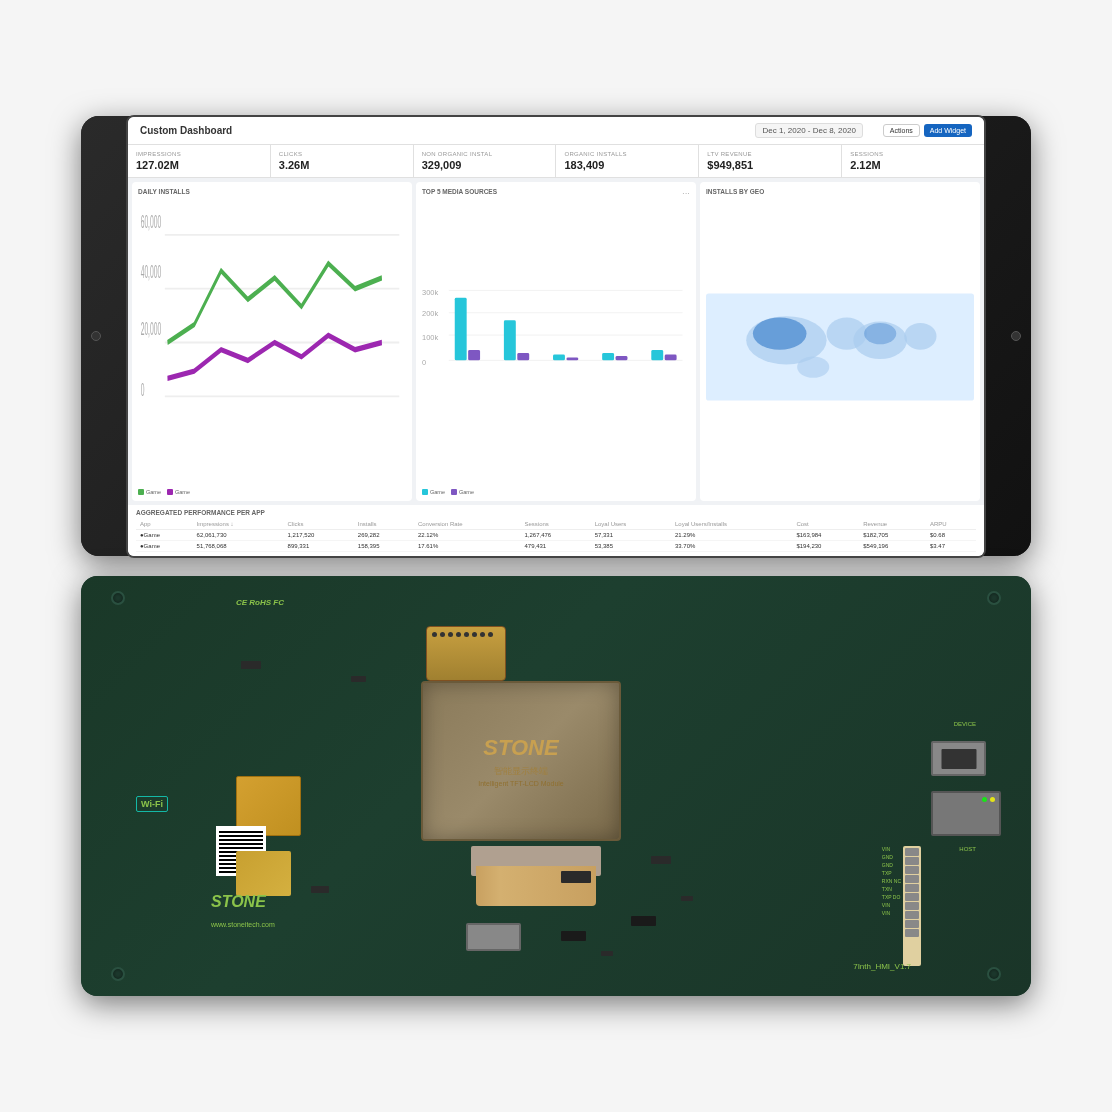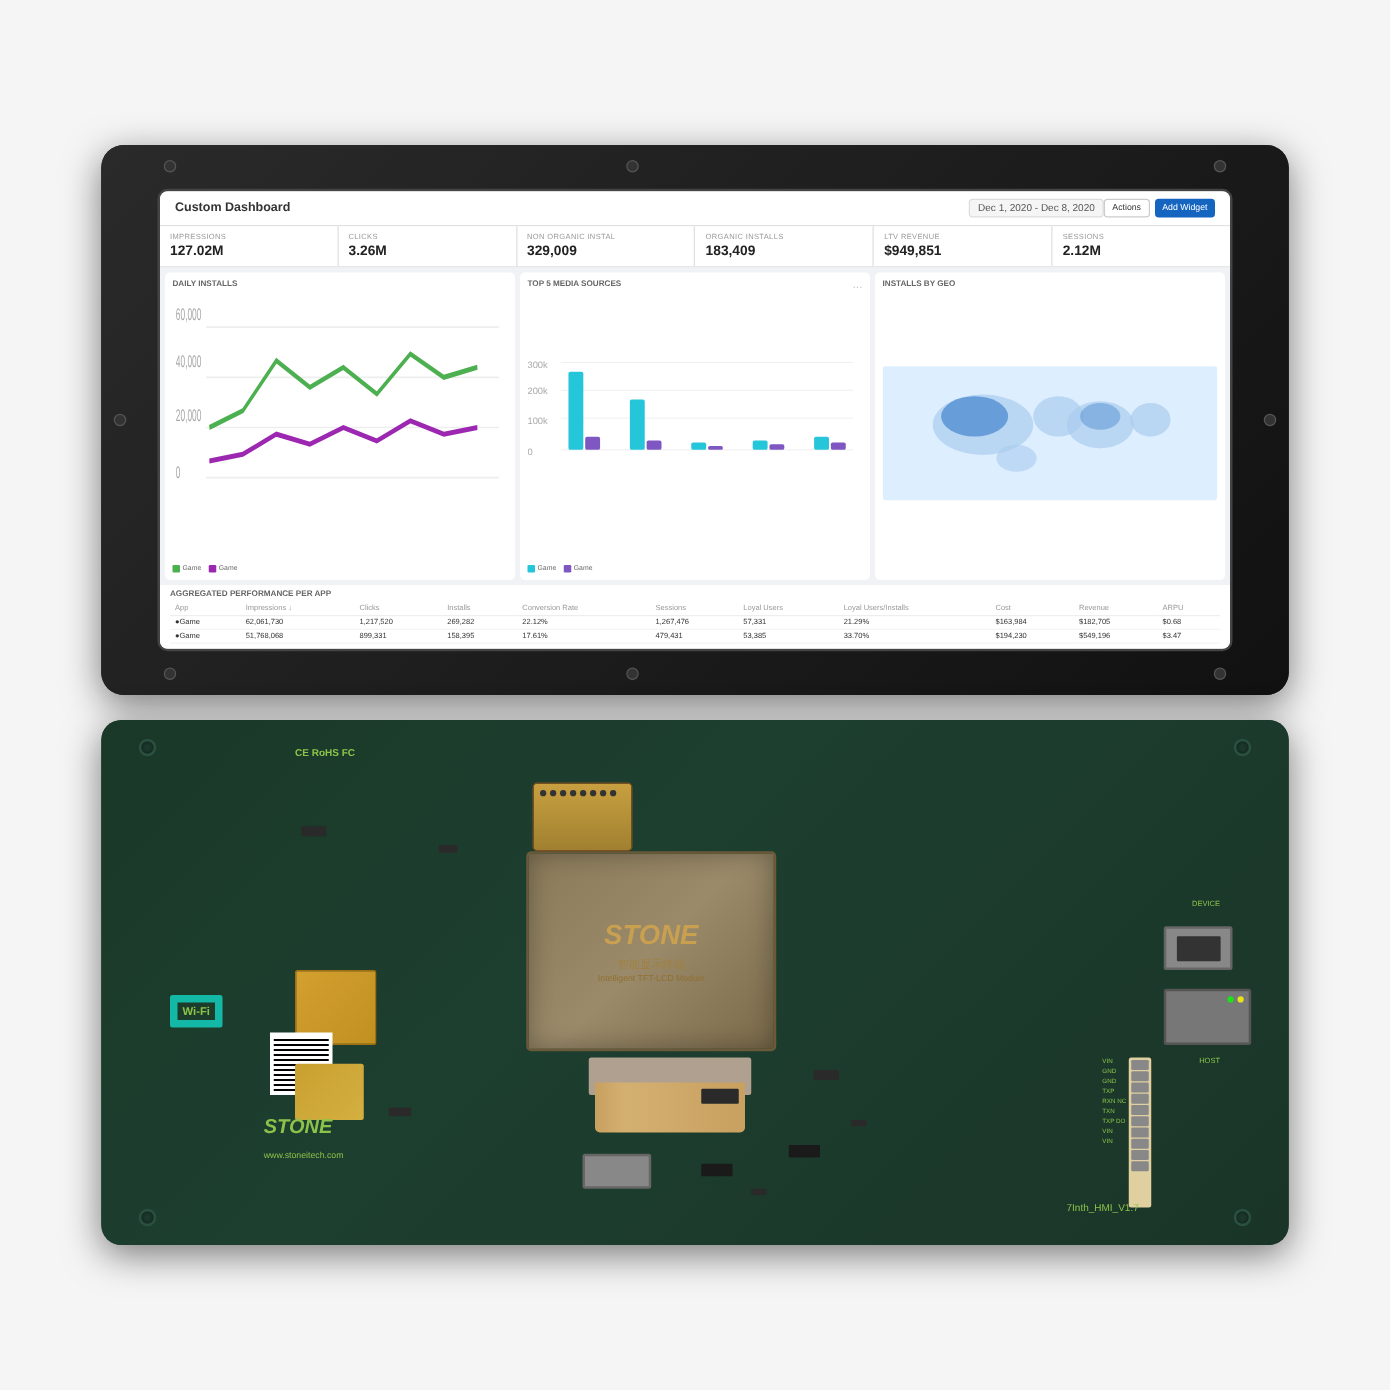--- a/index.html
+++ b/index.html
@@ -61,21 +61,21 @@
       height: 10px;
       border-radius: 50%;
       background: #333;
       border: 1px solid #555;
     }
 
     .screen-bezel {
       position: relative;
       z-index: 2;
       width: 860px;
-      height: 370px;
+      height: 443px;
       background: #000;
       border-radius: 8px;
       display: flex;
       align-items: center;
       justify-content: center;
       border: 2px solid #444;
     }
 
     .screen-content {
       width: 100%;
@@ -366,31 +366,32 @@
       top: 22px;
       left: 155px;
       display: flex;
       gap: 6px;
       align-items: center;
     }
     .cert-text {
       font-size: 8px;
       color: #8bc34a;
       font-weight: bold;
+      font-style: italic;
     }
 
     
     .wifi-label {
       position: absolute;
       top: 220px;
       left: 55px;
       color: #8bc34a;
       font-size: 9px;
       font-weight: bold;
-      border: 6px solid #14b8a6;
+      border: 1px solid #14b8a6;
       padding: 2px 4px;
       border-radius: 2px;
     }
 
     
     .stone-brand-bottom {
       position: absolute;
       bottom: 85px;
       left: 130px;
       color: #8bc34a;
@@ -564,21 +565,21 @@
       <div class="hole" style="bottom:12px; right:50px;"></div>
       <div class="hole" style="top:50%; left:10px; transform:translateY(-50%);"></div>
       <div class="hole" style="top:50%; right:10px; transform:translateY(-50%);"></div>
     </div>
 
     <div class="screen-bezel">
       <div class="screen-content">
 
         <div class="dash-header">
           <span class="dash-title">Custom Dashboard</span>
-          <div style="display:flex; gap:0;">
+          <div style="display:flex; align-items:center; gap:20px;">
             <span class="dash-date">Dec 1, 2020 - Dec 8, 2020</span>
             <div class="dash-buttons">
               <button class="btn-actions">Actions</button>
               <button class="btn-widget">Add Widget</button>
             </div>
           </div>
         </div>
 
 
         <div class="kpi-row">

